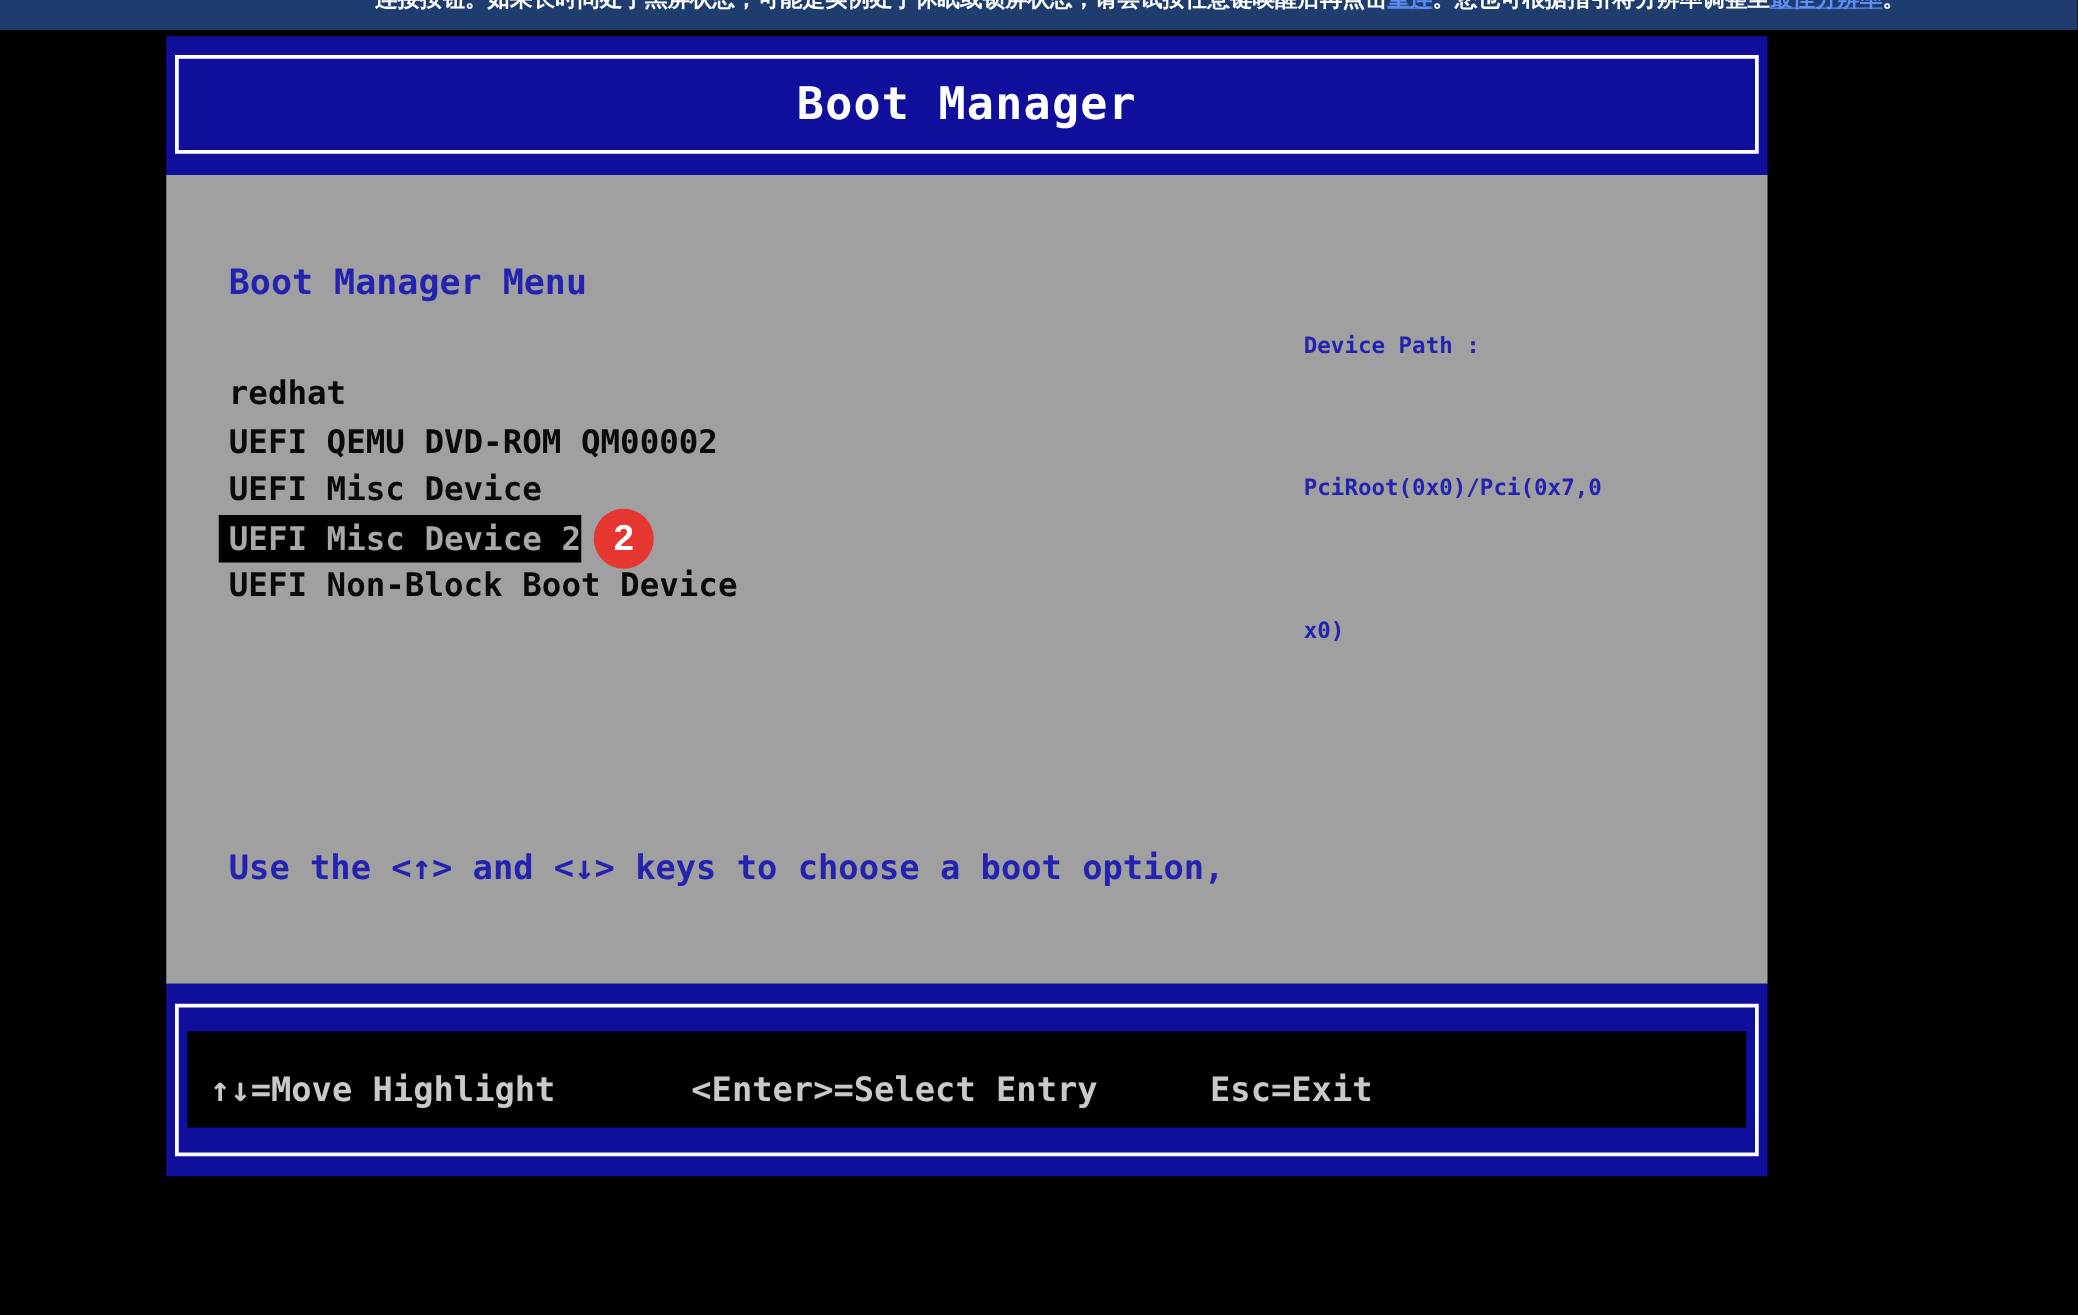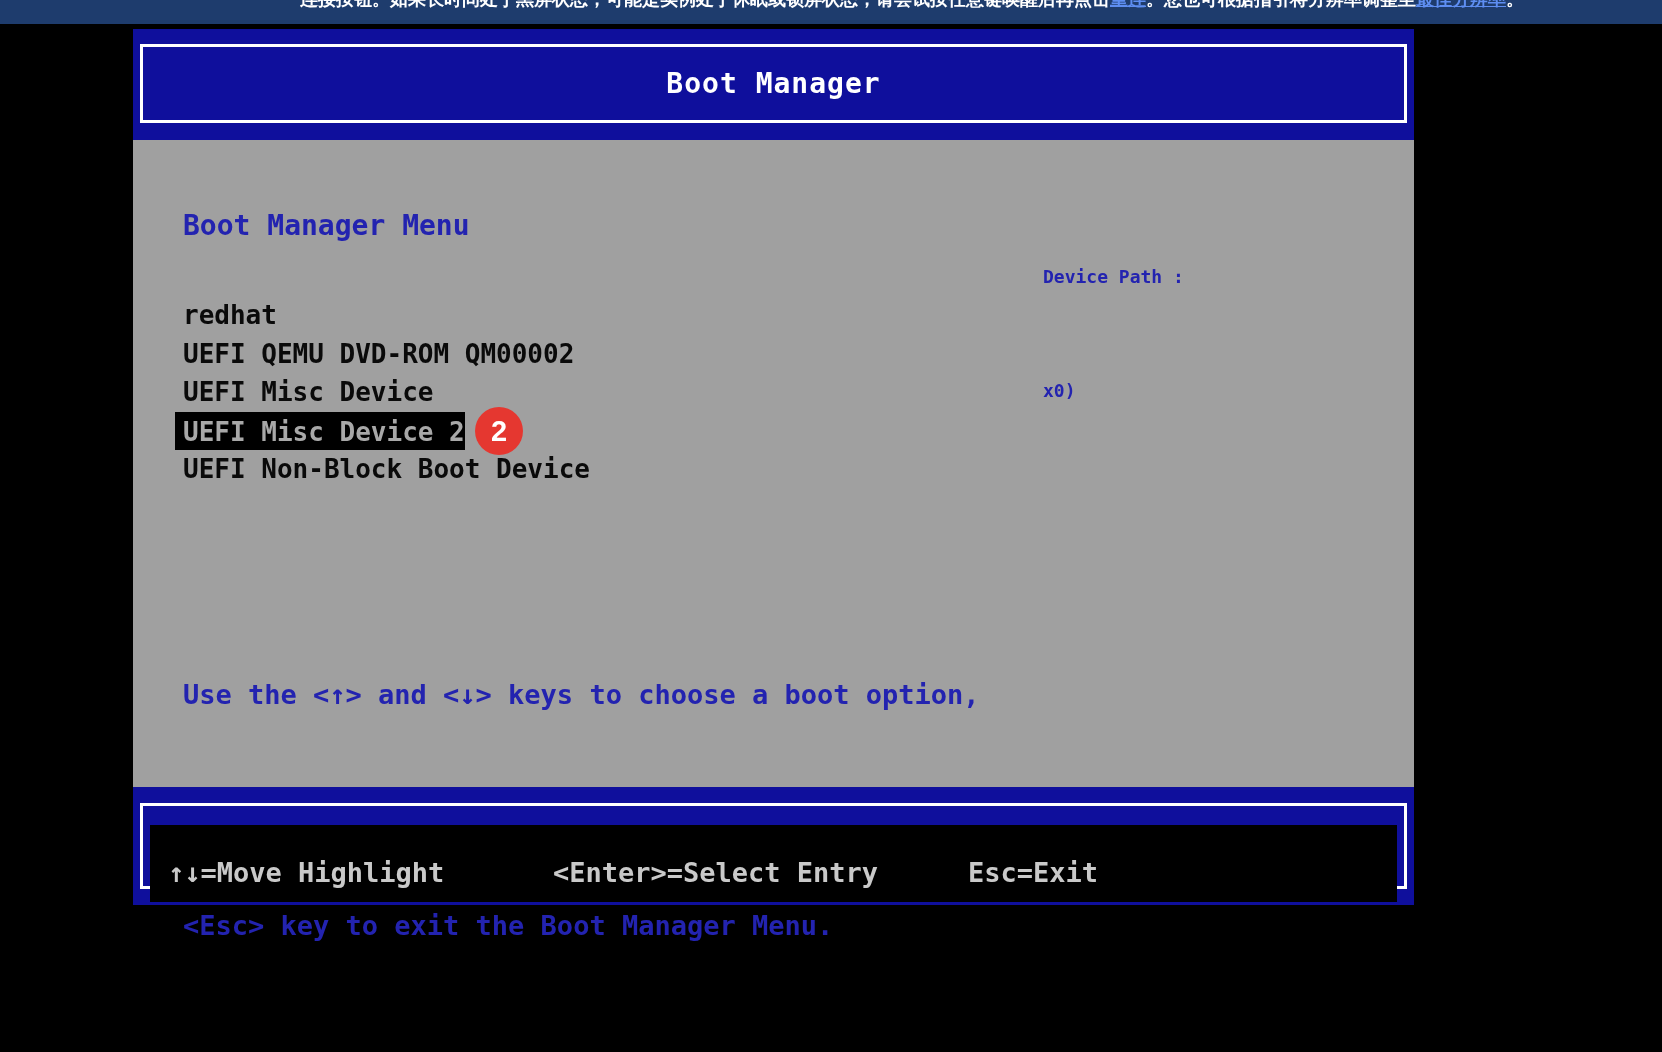--- a/index.html
+++ b/index.html
@@ -29,21 +29,21 @@
     position: absolute; left: 133px; top: 29px;
     width: 1281px; height: 111px;
     background: #0f0f9c;
   }
   .fw-header .border-box {
     position: absolute; left: 7px; right: 7px; top: 15px; bottom: 17px;
     border: 3px solid #ffffff;
     display: flex; align-items: center; justify-content: center;
   }
   .fw-title {
-    color: #ffffff; font-size: 28px; font-weight: bold; letter-spacing: 1px;
+    color: #ffffff; font-size: 36px; font-weight: bold; letter-spacing: 1px;
   }
 
   .fw-main {
     position: absolute; left: 133px; top: 140px;
     width: 1281px; height: 647px;
     background: #a0a0a0;
   }
   .menu-title {
     position: absolute; left: 50px; top: 67px;
     color: #2323b0; font-size: 28px; font-weight: bold; line-height: 38px;
@@ -72,21 +72,21 @@
     position: absolute; left: 342px; top: 267px;
     width: 48px; height: 48px; border-radius: 50%;
     background: #e53730;
     display: flex; align-items: center; justify-content: center;
     font-family: "Liberation Sans", sans-serif;
     font-size: 29px; font-weight: bold; color: #ffffff;
   }
 
   .fw-footer {
     position: absolute; left: 133px; top: 787px;
-    width: 1281px; height: 118px;
+    width: 1281px; height: 154px;
     background: #0f0f9c;
   }
   .fw-footer .border-box {
     position: absolute; left: 7px; right: 7px; top: 16px; bottom: 16px;
     border: 3px solid #ffffff;
   }
   .fw-footer .key-strip {
     position: absolute; left: 17px; right: 17px; top: 38px; height: 77px;
     background: #000000;
   }
@@ -133,20 +133,21 @@
     </div>
     <div class="boot-row">
       <span class="entry-label">UEFI Non-Block Boot Device</span>
     </div>
   </div>
 
   <div class="som-badge">2</div>
 
   <div class="device-path">
     <div>Device Path :</div>
+    <div>PciRoot(0x0)/Pci(0x7,0</div>
     <div>x0)</div>
   </div>
 
   <div class="help-text">
     <div>Use the &lt;↑&gt; and &lt;↓&gt; keys to choose a boot option,</div>
     <div>the &lt;Enter&gt; key to select a boot option, and the</div>
     <div>&lt;Esc&gt; key to exit the Boot Manager Menu.</div>
   </div>
 </div>
 

